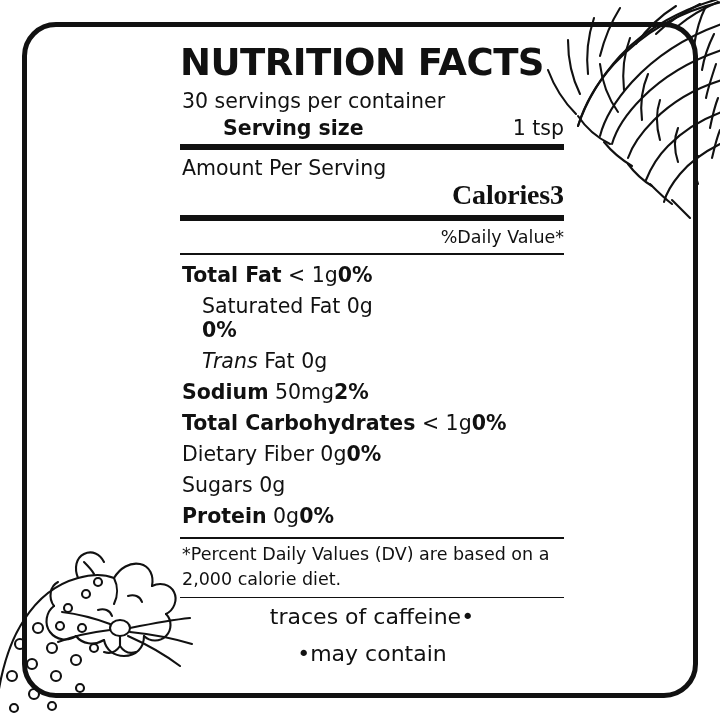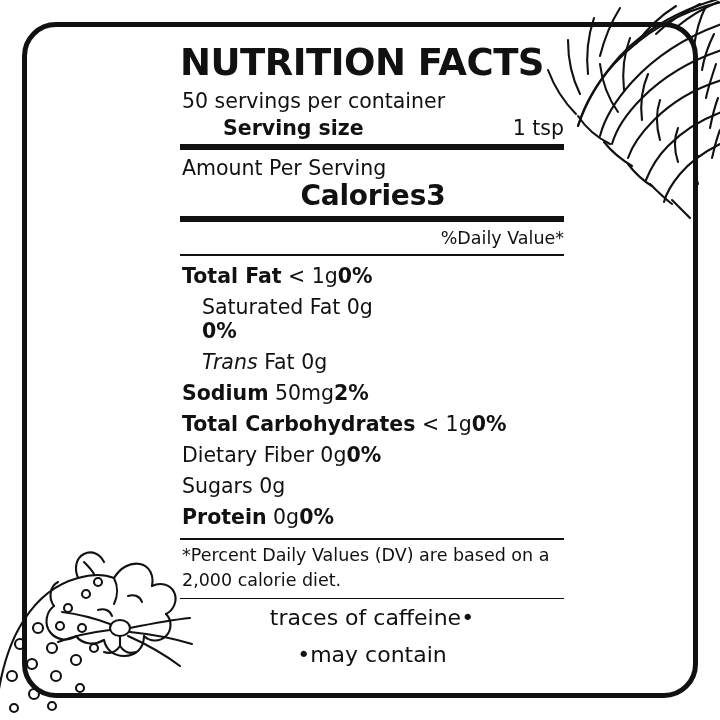--- a/index.html
+++ b/index.html
@@ -95,23 +95,24 @@
   .rule-hair {
     border-bottom: 1.5px solid #111111;
     margin: 5px 0 5px 0;
   }
   .amount-line {
     font-size: 20.5px;
     margin-left: 2px;
   }
   .cal-row {
     display: flex;
-    justify-content: center;
+    justify-content: flex-end;
     align-items: baseline;
     margin-top: -1px;
+    font-family: Liberation Serif, serif;
   }
   .cal-label {
     font-size: 28px;
     font-weight: bold;
     margin-left: 2px;
     letter-spacing: -0.2px;
   }
   .cal-value {
     font-size: 28px;
     font-weight: bold;
@@ -226,21 +227,21 @@
       <circle cx="20" cy="184" r="4"></circle>
       <circle cx="58" cy="182" r="4"></circle>
       <circle cx="86" cy="164" r="4"></circle>
     </g>
   </svg>
 
   <div id="panel">
 
     <div class="nf-title">NUTRITION FACTS</div>
 
-    <div class="servings">50 servings per container</div>
+    <div class="servings">30 servings per container</div>
 
     <div class="row">
       <span class="serving-size">Serving size</span>
       <span class="serving-size-val">1 tsp</span>
     </div>
 
     <div class="rule-thick"></div>
 
     <div class="amount-line">Amount Per Serving</div>
 

